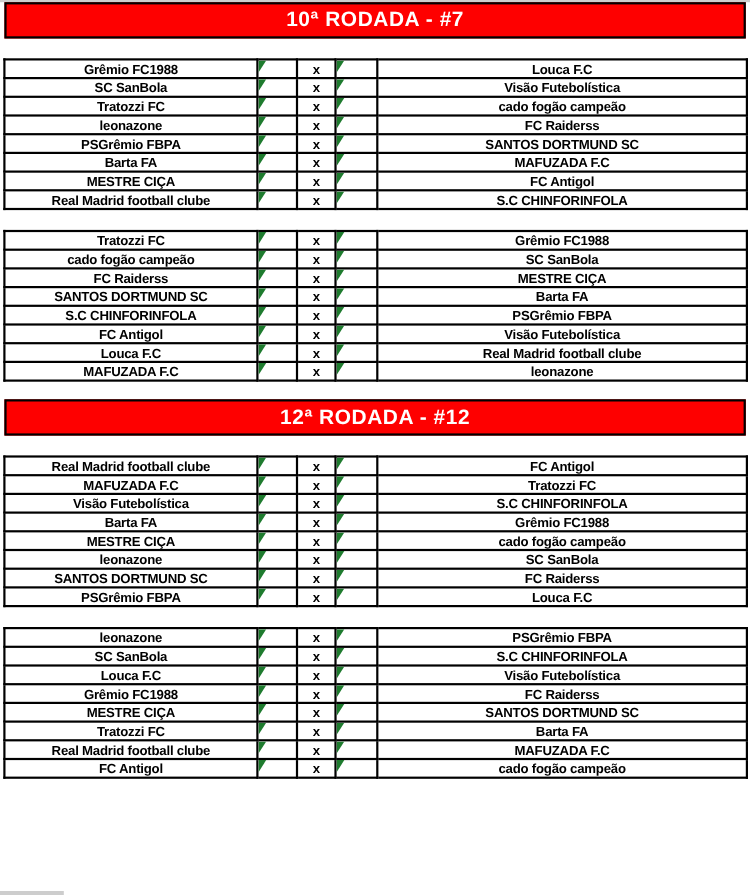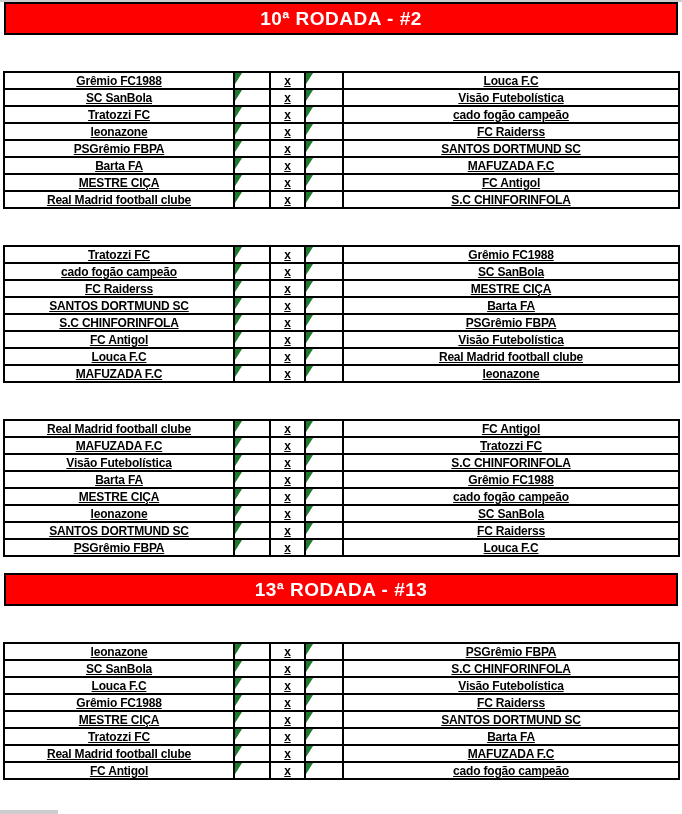--- a/index.html
+++ b/index.html
@@ -27,25 +27,24 @@
     border: 2px solid var(--banner-border, #000);
     color: var(--banner-text, #fff);
     font-weight: bold;
     font-size: 19px;
     letter-spacing: 0.5px;
     text-align: center;
     line-height: 29px;
   }
   table.fixtures {
     margin-left: 3px;
-    margin-top: 36px;
+    margin-top: 18px;
     border-collapse: collapse;
     table-layout: fixed;
     width: 675px;
-    text-decoration: underline;
   }
   table.fixtures td {
     border: 2px solid var(--grid-border, #000);
     height: 17px;
     padding: 0 2px;
     text-align: center;
     vertical-align: middle;
     font-weight: bold;
     font-size: 12px;
     letter-spacing: -0.2px;
@@ -70,21 +69,21 @@
   }
 </style>
 </head>
 <body style="--banner-bg: #FE0000; --banner-text: #FFFFFF; --banner-border: #000000; --grid-border: #000000; --tri-green: #1E7B2E; --page-bg: #FFFFFF; --strip-gray: #CDCDCD;">
 
 <div class="top-strip"></div>
 
 <div id="sections-root">
   <div class="section">
     <div class="banner">
-      <span>10ª RODADA - #2</span>
+      <span>10ª RODADA - #7</span>
     </div>
     <table class="fixtures">
       <colgroup>
         <col style="width:230px">
         <col style="width:36px">
         <col style="width:35px">
         <col style="width:38px">
         <col style="width:336px">
       </colgroup>
       <tbody>
@@ -290,142 +289,142 @@
     <td class="score-cell">
       <span class="corner-tri"></span>
     </td>
     <td class="team-cell">leonazone</td>
   </tr>
 </tbody>
     </table>
   </div>
 
   <div class="section">
-    <table class="fixtures">
-      <colgroup>
-        <col style="width:230px">
-        <col style="width:36px">
-        <col style="width:35px">
-        <col style="width:38px">
-        <col style="width:336px">
-      </colgroup>
-      <tbody>
-  <tr>
-    <td class="team-cell">Real Madrid football clube</td>
-    <td class="score-cell">
-      <span class="corner-tri"></span>
-    </td>
-    <td class="vs-cell">x</td>
-    <td class="score-cell">
-      <span class="corner-tri"></span>
-    </td>
-    <td class="team-cell">FC Antigol</td>
-  </tr>
-
-  <tr>
-    <td class="team-cell">MAFUZADA F.C</td>
-    <td class="score-cell">
-      <span class="corner-tri"></span>
-    </td>
-    <td class="vs-cell">x</td>
-    <td class="score-cell">
-      <span class="corner-tri"></span>
-    </td>
-    <td class="team-cell">Tratozzi FC</td>
-  </tr>
-
-  <tr>
-    <td class="team-cell">Visão Futebolística</td>
-    <td class="score-cell">
-      <span class="corner-tri"></span>
-    </td>
-    <td class="vs-cell">x</td>
-    <td class="score-cell">
-      <span class="corner-tri"></span>
-    </td>
-    <td class="team-cell">S.C CHINFORINFOLA</td>
-  </tr>
-
-  <tr>
-    <td class="team-cell">Barta FA</td>
-    <td class="score-cell">
-      <span class="corner-tri"></span>
-    </td>
-    <td class="vs-cell">x</td>
-    <td class="score-cell">
-      <span class="corner-tri"></span>
-    </td>
-    <td class="team-cell">Grêmio FC1988</td>
-  </tr>
-
-  <tr>
-    <td class="team-cell">MESTRE CIÇA</td>
-    <td class="score-cell">
-      <span class="corner-tri"></span>
-    </td>
-    <td class="vs-cell">x</td>
-    <td class="score-cell">
-      <span class="corner-tri"></span>
-    </td>
-    <td class="team-cell">cado fogão campeão</td>
-  </tr>
-
-  <tr>
-    <td class="team-cell">leonazone</td>
-    <td class="score-cell">
-      <span class="corner-tri"></span>
-    </td>
-    <td class="vs-cell">x</td>
-    <td class="score-cell">
-      <span class="corner-tri"></span>
-    </td>
-    <td class="team-cell">SC SanBola</td>
-  </tr>
-
-  <tr>
-    <td class="team-cell">SANTOS DORTMUND SC</td>
-    <td class="score-cell">
-      <span class="corner-tri"></span>
-    </td>
-    <td class="vs-cell">x</td>
-    <td class="score-cell">
-      <span class="corner-tri"></span>
-    </td>
-    <td class="team-cell">FC Raiderss</td>
-  </tr>
-
-  <tr>
-    <td class="team-cell">PSGrêmio FBPA</td>
-    <td class="score-cell">
-      <span class="corner-tri"></span>
-    </td>
-    <td class="vs-cell">x</td>
-    <td class="score-cell">
-      <span class="corner-tri"></span>
-    </td>
-    <td class="team-cell">Louca F.C</td>
-  </tr>
-</tbody>
-    </table>
-  </div>
-
-  <div class="section">
     <div class="banner">
-      <span>13ª RODADA - #13</span>
+      <span>12ª RODADA - #12</span>
     </div>
     <table class="fixtures">
       <colgroup>
         <col style="width:230px">
         <col style="width:36px">
         <col style="width:35px">
         <col style="width:38px">
         <col style="width:336px">
       </colgroup>
       <tbody>
   <tr>
+    <td class="team-cell">Real Madrid football clube</td>
+    <td class="score-cell">
+      <span class="corner-tri"></span>
+    </td>
+    <td class="vs-cell">x</td>
+    <td class="score-cell">
+      <span class="corner-tri"></span>
+    </td>
+    <td class="team-cell">FC Antigol</td>
+  </tr>
+
+  <tr>
+    <td class="team-cell">MAFUZADA F.C</td>
+    <td class="score-cell">
+      <span class="corner-tri"></span>
+    </td>
+    <td class="vs-cell">x</td>
+    <td class="score-cell">
+      <span class="corner-tri"></span>
+    </td>
+    <td class="team-cell">Tratozzi FC</td>
+  </tr>
+
+  <tr>
+    <td class="team-cell">Visão Futebolística</td>
+    <td class="score-cell">
+      <span class="corner-tri"></span>
+    </td>
+    <td class="vs-cell">x</td>
+    <td class="score-cell">
+      <span class="corner-tri"></span>
+    </td>
+    <td class="team-cell">S.C CHINFORINFOLA</td>
+  </tr>
+
+  <tr>
+    <td class="team-cell">Barta FA</td>
+    <td class="score-cell">
+      <span class="corner-tri"></span>
+    </td>
+    <td class="vs-cell">x</td>
+    <td class="score-cell">
+      <span class="corner-tri"></span>
+    </td>
+    <td class="team-cell">Grêmio FC1988</td>
+  </tr>
+
+  <tr>
+    <td class="team-cell">MESTRE CIÇA</td>
+    <td class="score-cell">
+      <span class="corner-tri"></span>
+    </td>
+    <td class="vs-cell">x</td>
+    <td class="score-cell">
+      <span class="corner-tri"></span>
+    </td>
+    <td class="team-cell">cado fogão campeão</td>
+  </tr>
+
+  <tr>
+    <td class="team-cell">leonazone</td>
+    <td class="score-cell">
+      <span class="corner-tri"></span>
+    </td>
+    <td class="vs-cell">x</td>
+    <td class="score-cell">
+      <span class="corner-tri"></span>
+    </td>
+    <td class="team-cell">SC SanBola</td>
+  </tr>
+
+  <tr>
+    <td class="team-cell">SANTOS DORTMUND SC</td>
+    <td class="score-cell">
+      <span class="corner-tri"></span>
+    </td>
+    <td class="vs-cell">x</td>
+    <td class="score-cell">
+      <span class="corner-tri"></span>
+    </td>
+    <td class="team-cell">FC Raiderss</td>
+  </tr>
+
+  <tr>
+    <td class="team-cell">PSGrêmio FBPA</td>
+    <td class="score-cell">
+      <span class="corner-tri"></span>
+    </td>
+    <td class="vs-cell">x</td>
+    <td class="score-cell">
+      <span class="corner-tri"></span>
+    </td>
+    <td class="team-cell">Louca F.C</td>
+  </tr>
+</tbody>
+    </table>
+  </div>
+
+  <div class="section">
+    <table class="fixtures">
+      <colgroup>
+        <col style="width:230px">
+        <col style="width:36px">
+        <col style="width:35px">
+        <col style="width:38px">
+        <col style="width:336px">
+      </colgroup>
+      <tbody>
+  <tr>
     <td class="team-cell">leonazone</td>
     <td class="score-cell">
       <span class="corner-tri"></span>
     </td>
     <td class="vs-cell">x</td>
     <td class="score-cell">
       <span class="corner-tri"></span>
     </td>
     <td class="team-cell">PSGrêmio FBPA</td>
   </tr>

